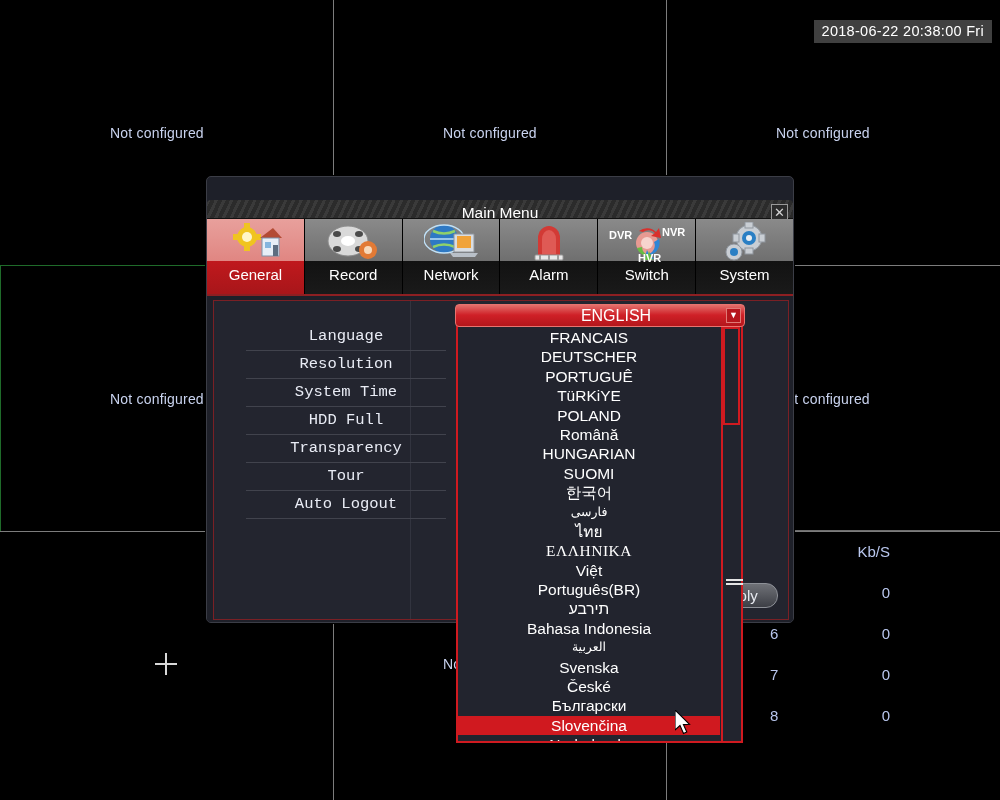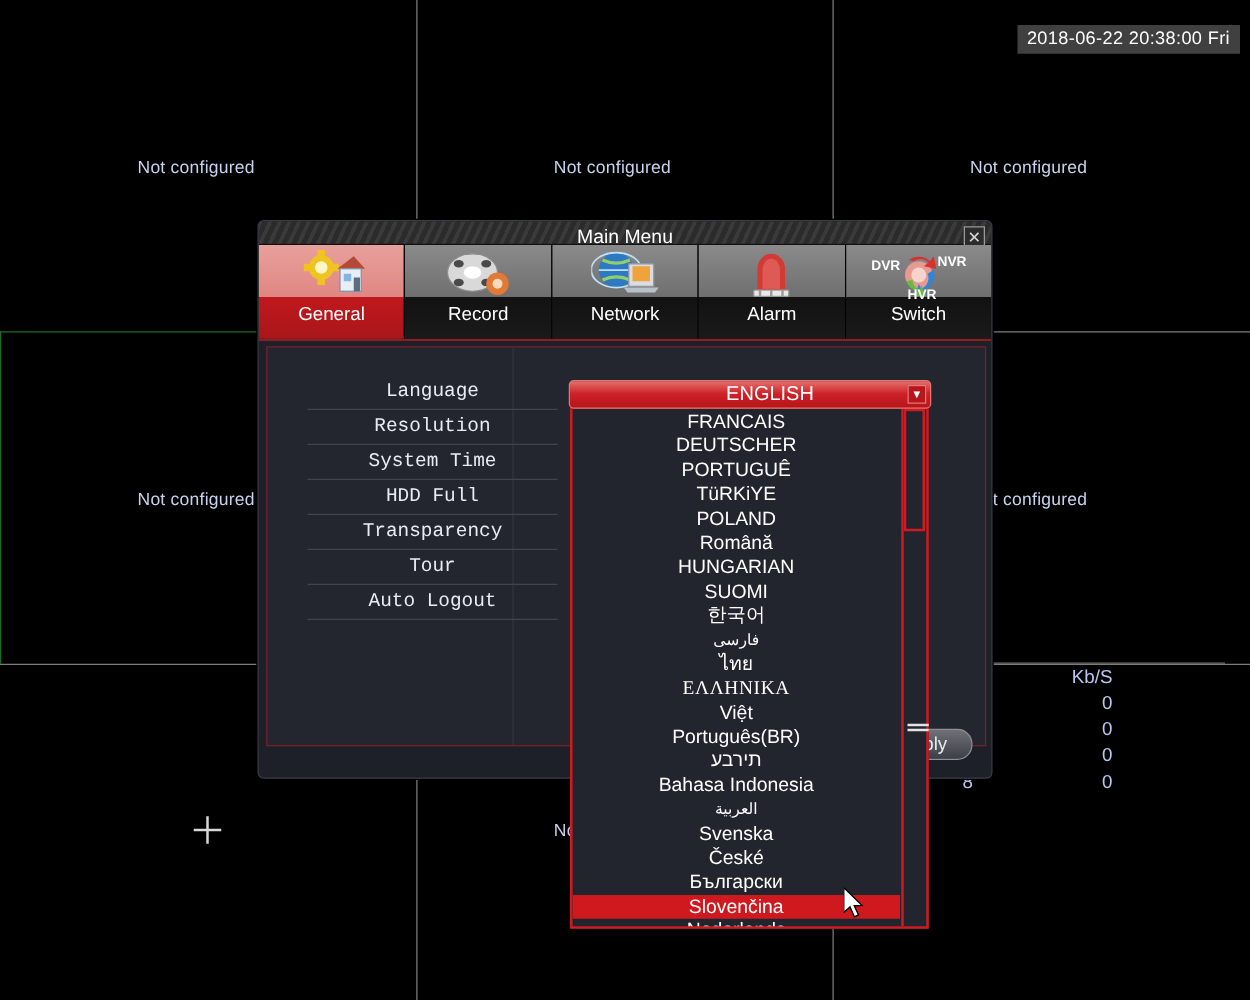--- a/index.html
+++ b/index.html
@@ -37,21 +37,21 @@
   
   .bitrate {
     position: absolute;
     left: 770px; top: 530px;
     width: 210px;
     color: #b9c7ee;
     font-size: 15px;
   }
   .bitrate .hdr { border-top: 1px solid #6e6e6e; }
   .bitrate table { border-collapse: collapse; width: 120px; }
-  .bitrate td { padding: 2px 0; }
+  .bitrate td { padding: 12px 0; }
   .bitrate td.ch { width: 48px; text-align: left; }
   .bitrate td.kb { text-align: right; width: 66px; }
 
   .crosshair { position: absolute; width: 22px; height: 22px; }
   .crosshair:before, .crosshair:after {
     content: ""; position: absolute; background: #d8d8d8;
   }
   .crosshair:before { left: 0; top: 10px; width: 22px; height: 2px; }
   .crosshair:after { top: 0; left: 10px; width: 2px; height: 22px; }
 
@@ -66,20 +66,21 @@
     box-shadow: 0 0 0 1px #000;
     overflow: hidden;
   }
   .titlebar {
     position: relative;
     height: 19px;
     background:
       repeating-linear-gradient(115deg, #3a3a3a 0px, #3a3a3a 3px, #2b2b2b 3px, #2b2b2b 7px);
     border-bottom: 1px solid #111;
     border-radius: 4px 4px 0 0;
+    margin-top: 23px;
   }
   .titlebar .title {
     position: absolute; left: 0; right: 0; top: 4px;
     text-align: center; color: #ffffff;
     font-size: 15.5px;
   }
   .close-btn {
     position: absolute; right: 5px; top: 4px;
     width: 17px; height: 17px;
     border: 1px solid #9a9a9a;
@@ -379,20 +380,38 @@
             <path d="M54 17 a13 13 0 0 1 -8 16 l3 4 l-10 1 l3 -10 l2 4 a9 9 0 0 0 5 -12 Z" fill="#2f86d6"></path>
             <path d="M32 26 a13 13 0 0 0 9 8 l-3 4 l10 0 l-4 -9 l-1 4 a9 9 0 0 1 -6 -8 Z" fill="#66bb43"></path>
             <text x="4" y="17" font-family="Liberation Sans, sans-serif" font-size="11" font-weight="bold" fill="#ffffff">DVR</text>
             <text x="57" y="14" font-family="Liberation Sans, sans-serif" font-size="11" font-weight="bold" fill="#ffffff">NVR</text>
             <text x="33" y="40" font-family="Liberation Sans, sans-serif" font-size="11" font-weight="bold" fill="#ffffff">HVR</text>
           </svg>
         </div>
         <div class="lbl">Switch</div>
       </div>
 
+      <div class="tab">
+        <div class="ico">
+          <svg width="54" height="42" viewBox="0 0 54 42">
+            <circle cx="31" cy="16" r="13" fill="#c9ced4" stroke="#8f969e"></circle>
+            <g fill="#c9ced4" stroke="#8f969e">
+              <rect x="27" y="0" width="8" height="6"></rect>
+                <rect x="27" y="26" width="8" height="6"></rect>
+              <rect x="15" y="12" width="6" height="8"></rect>
+                <rect x="41" y="12" width="6" height="8"></rect>
+            </g>
+            <circle cx="31" cy="16" r="7" fill="#2a7fc4"></circle>
+            <circle cx="31" cy="16" r="3" fill="#e9eef3"></circle>
+            <circle cx="16" cy="30" r="8" fill="#c9ced4" stroke="#8f969e"></circle>
+            <circle cx="16" cy="30" r="4" fill="#2a7fc4"></circle>
+          </svg>
+        </div>
+        <div class="lbl">System</div>
+      </div>
 
     </div>
 
     <div class="body">
       <div class="panel">
         <div class="col-divider"></div>
         <div class="menu-col">
           <div class="menu-item first">Language</div>
           <div class="menu-item">Resolution</div>
           <div class="menu-item">System Time</div>

